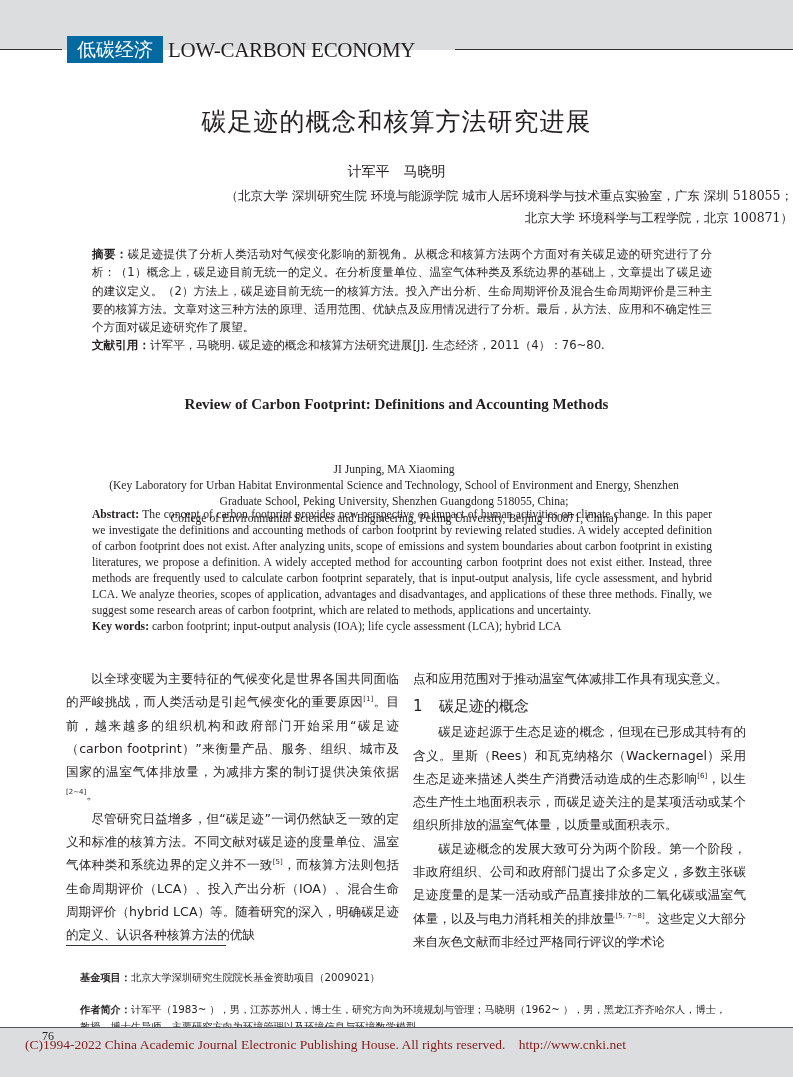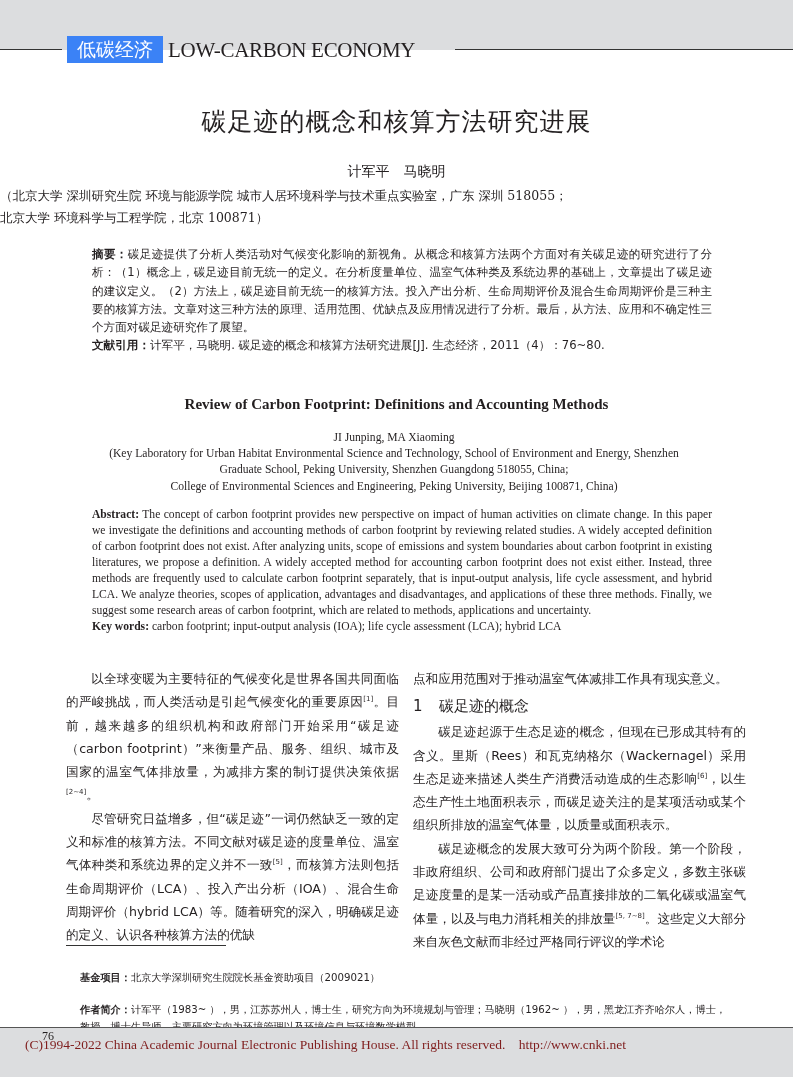--- a/index.html
+++ b/index.html
@@ -6,45 +6,45 @@
   body {
     width: 793px; height: 1077px; position: relative; overflow: hidden;
     background: #ffffff; color: #231f20;
     font-family: "DejaVu Serif", "Liberation Serif", serif;
   }
   .top-band { position: absolute; left: 0; top: 0; width: 793px; height: 50px; background: #dcdddf; }
   .hdr-line-left { position: absolute; left: 0; top: 49px; width: 62px; height: 1px; background: #333; }
   .hdr-line-right { position: absolute; left: 455px; top: 49px; width: 338px; height: 1px; background: #333; }
   .journal-cn {
     position: absolute; left: 67px; top: 36px; height: 27px; width: 96px;
-    background: #3b82f6; color: #fff; font-family: "DejaVu Sans", sans-serif;
+    background: #0369a1; color: #fff; font-family: "DejaVu Sans", sans-serif;
     font-size: 19px; line-height: 27px; text-align: center; letter-spacing: 0px;
   }
   .journal-en {
     position: absolute; left: 168px; top: 37px; font-family: "Liberation Serif", serif;
     font-size: 21px; line-height: 26px; color: #231f20; letter-spacing: -0.3px;
   }
   .title-cn {
     position: absolute; left: 0; width: 793px; top: 105px; text-align: center;
     font-family: Liberation Mono, monospace; font-size: 25px; font-weight: normal; color: #231f20; letter-spacing: 1px;
   }
   .authors-cn { position: absolute; left: 0; width: 793px; top: 163px; text-align: center; font-size: 14px; }
-  .affil-cn { position: absolute; left: 0; width: 793px; top: 185px; text-align: left; font-size: 12.5px; line-height: 22px; }
+  .affil-cn { position: absolute; left: 0; width: 793px; top: 185px; text-align: right; font-size: 12.5px; line-height: 22px; }
   .abstract-cn {
     position: absolute; left: 92px; width: 620px; top: 245px; font-size: 11.6px; line-height: 18.3px;
     text-align: justify; font-family: "DejaVu Sans", sans-serif;
   }
   .bold-label { font-weight: bold; }
   .meta-line { font-size: 11.6px; line-height: 18.3px; }
   .title-en {
     position: absolute; left: 0; width: 793px; top: 396px; text-align: center;
     font-family: "Liberation Serif", serif; font-weight: bold; font-size: 15px;
   }
   .authors-en, .affil-en {
-    position: absolute; left: 0; width: 788px; text-align: center; font-family: "Liberation Serif", serif; font-size: 11.6px;
+    position: absolute; left: 0; width: 788px; text-align: center; font-family: "Liberation Serif", serif; font-size: 11.6px; margin-top: 32px;
   }
   .authors-en { top: 431px; }
   .affil-en { top: 446px; line-height: 16.3px; }
   .abstract-en {
     position: absolute; left: 92px; width: 620px; top: 507px; font-family: "Liberation Serif", serif;
     font-size: 11.6px; line-height: 16px; text-align: justify;
   }
   .body-col {
     position: absolute; top: 667px; width: 333px; font-size: 12.6px; line-height: 23.3px;
     text-align: justify; font-family: "DejaVu Sans", sans-serif; color: #231f20;

